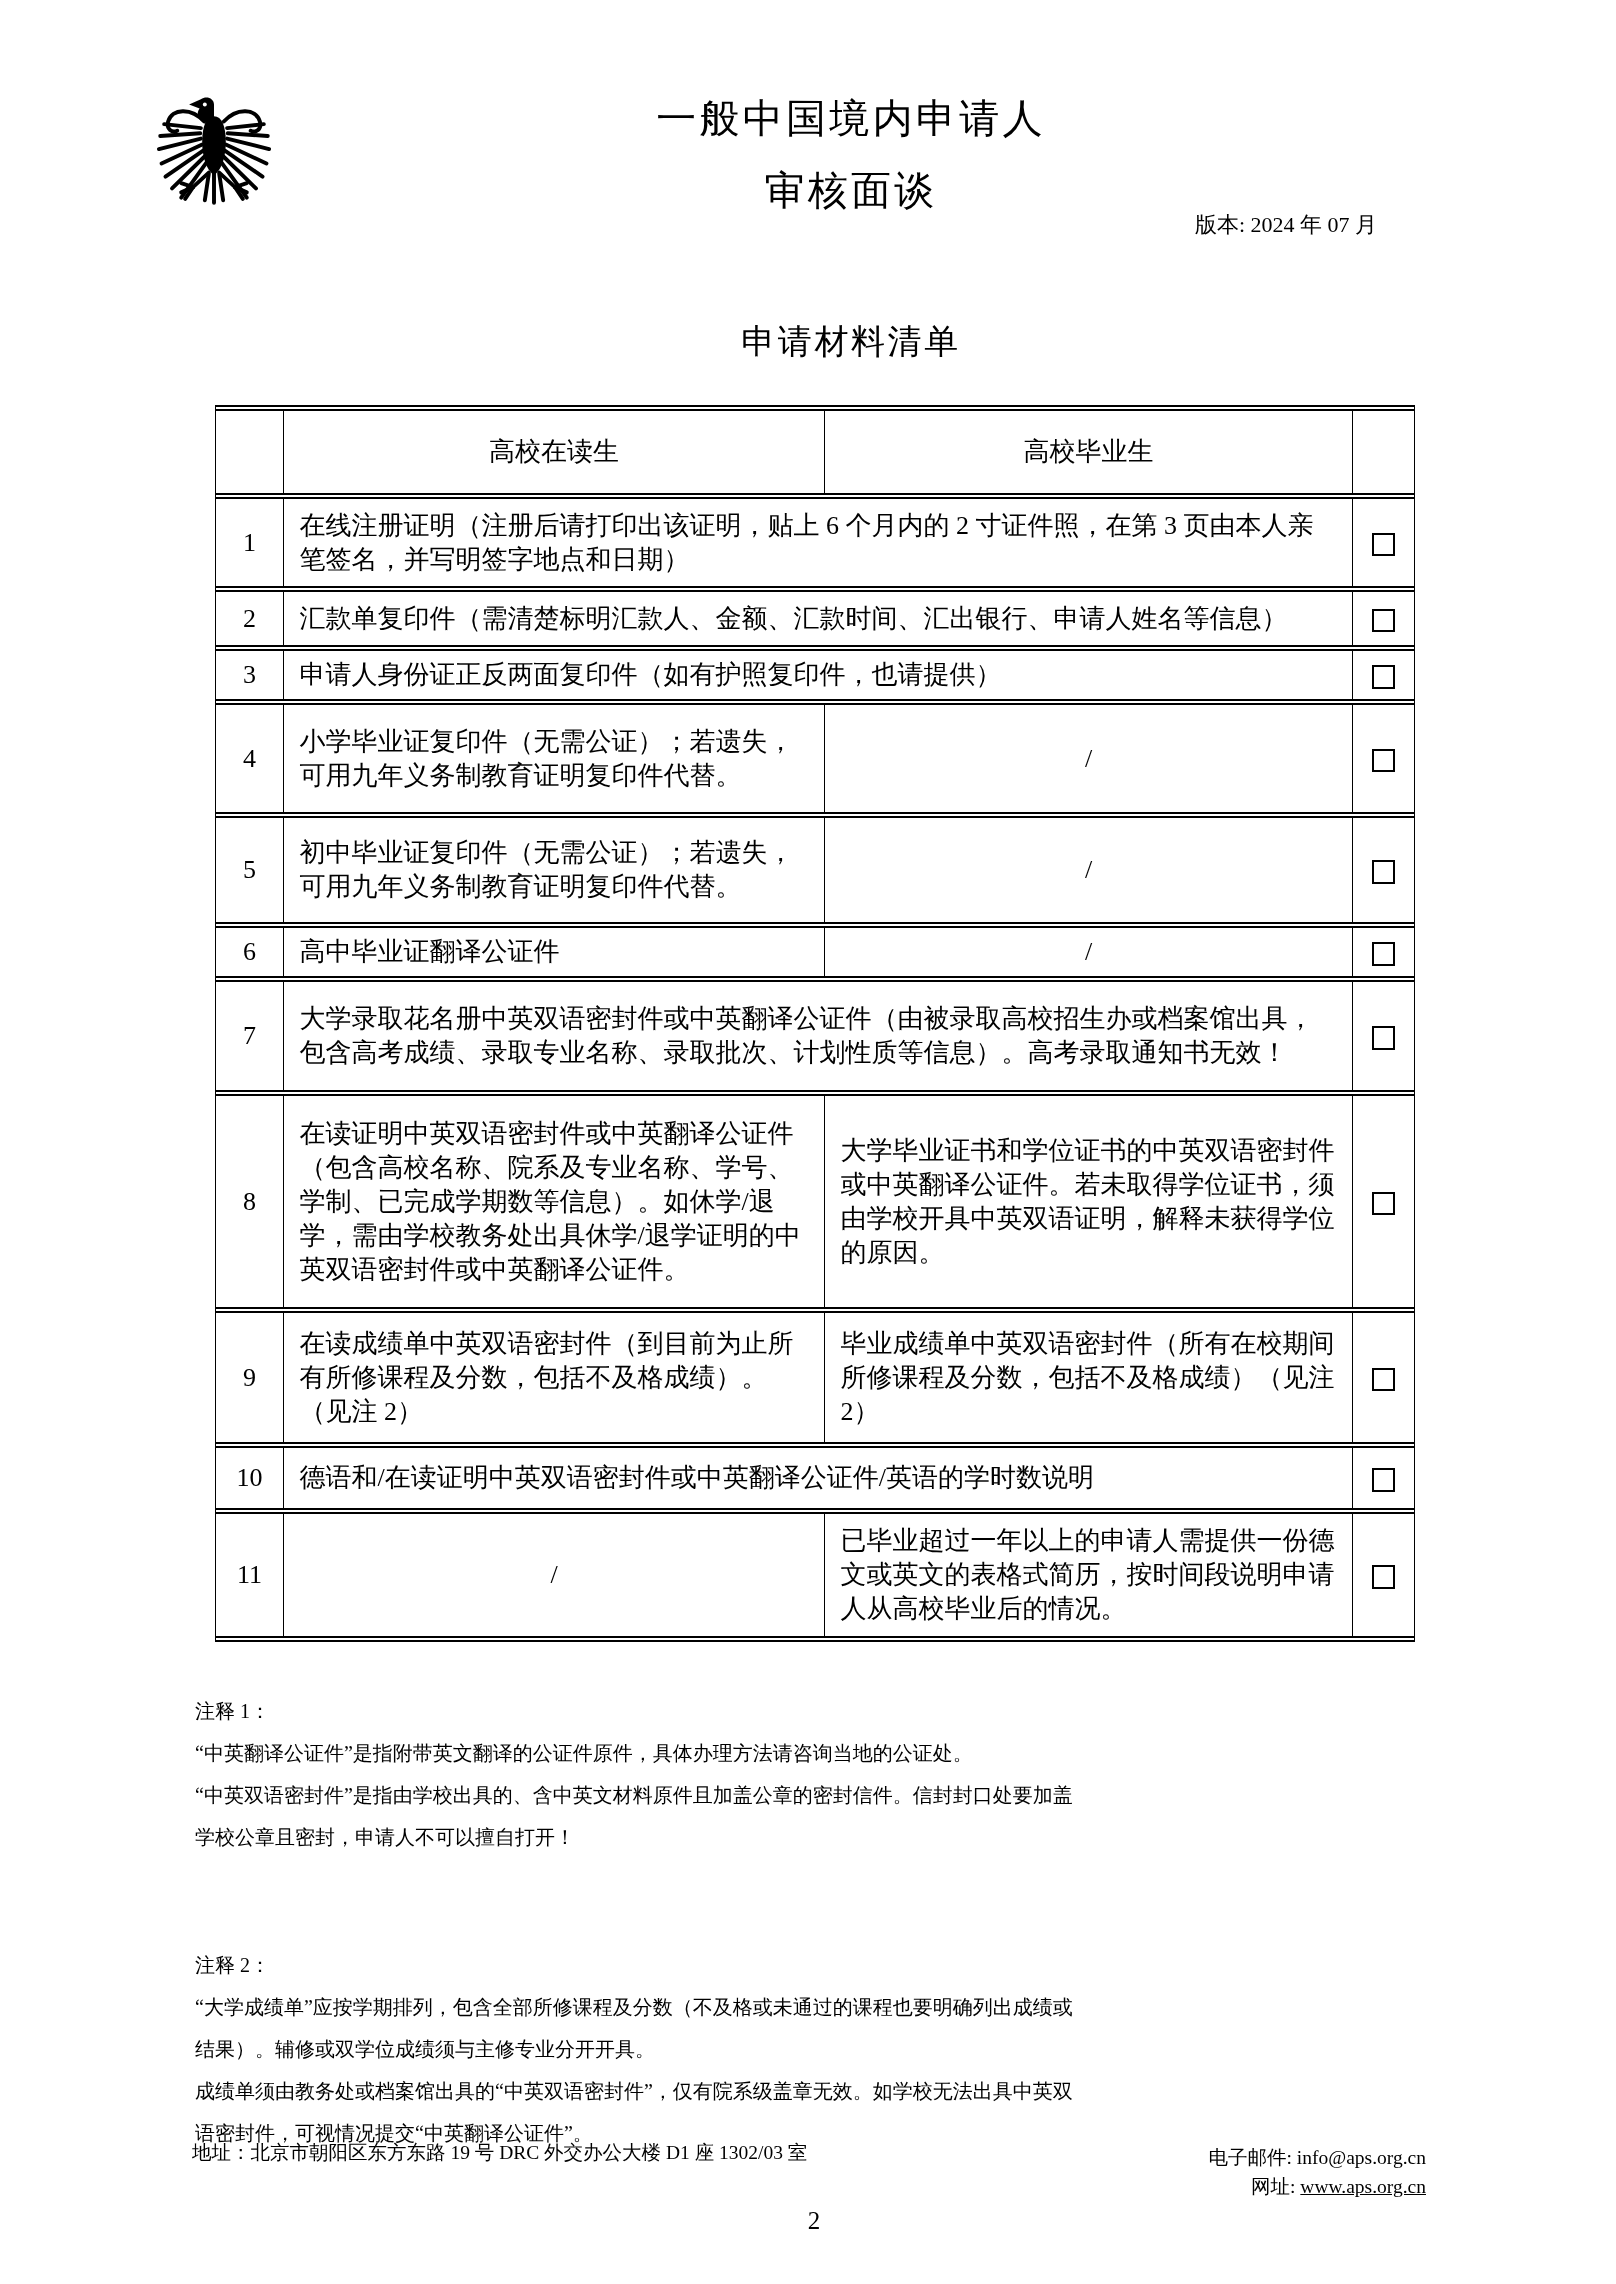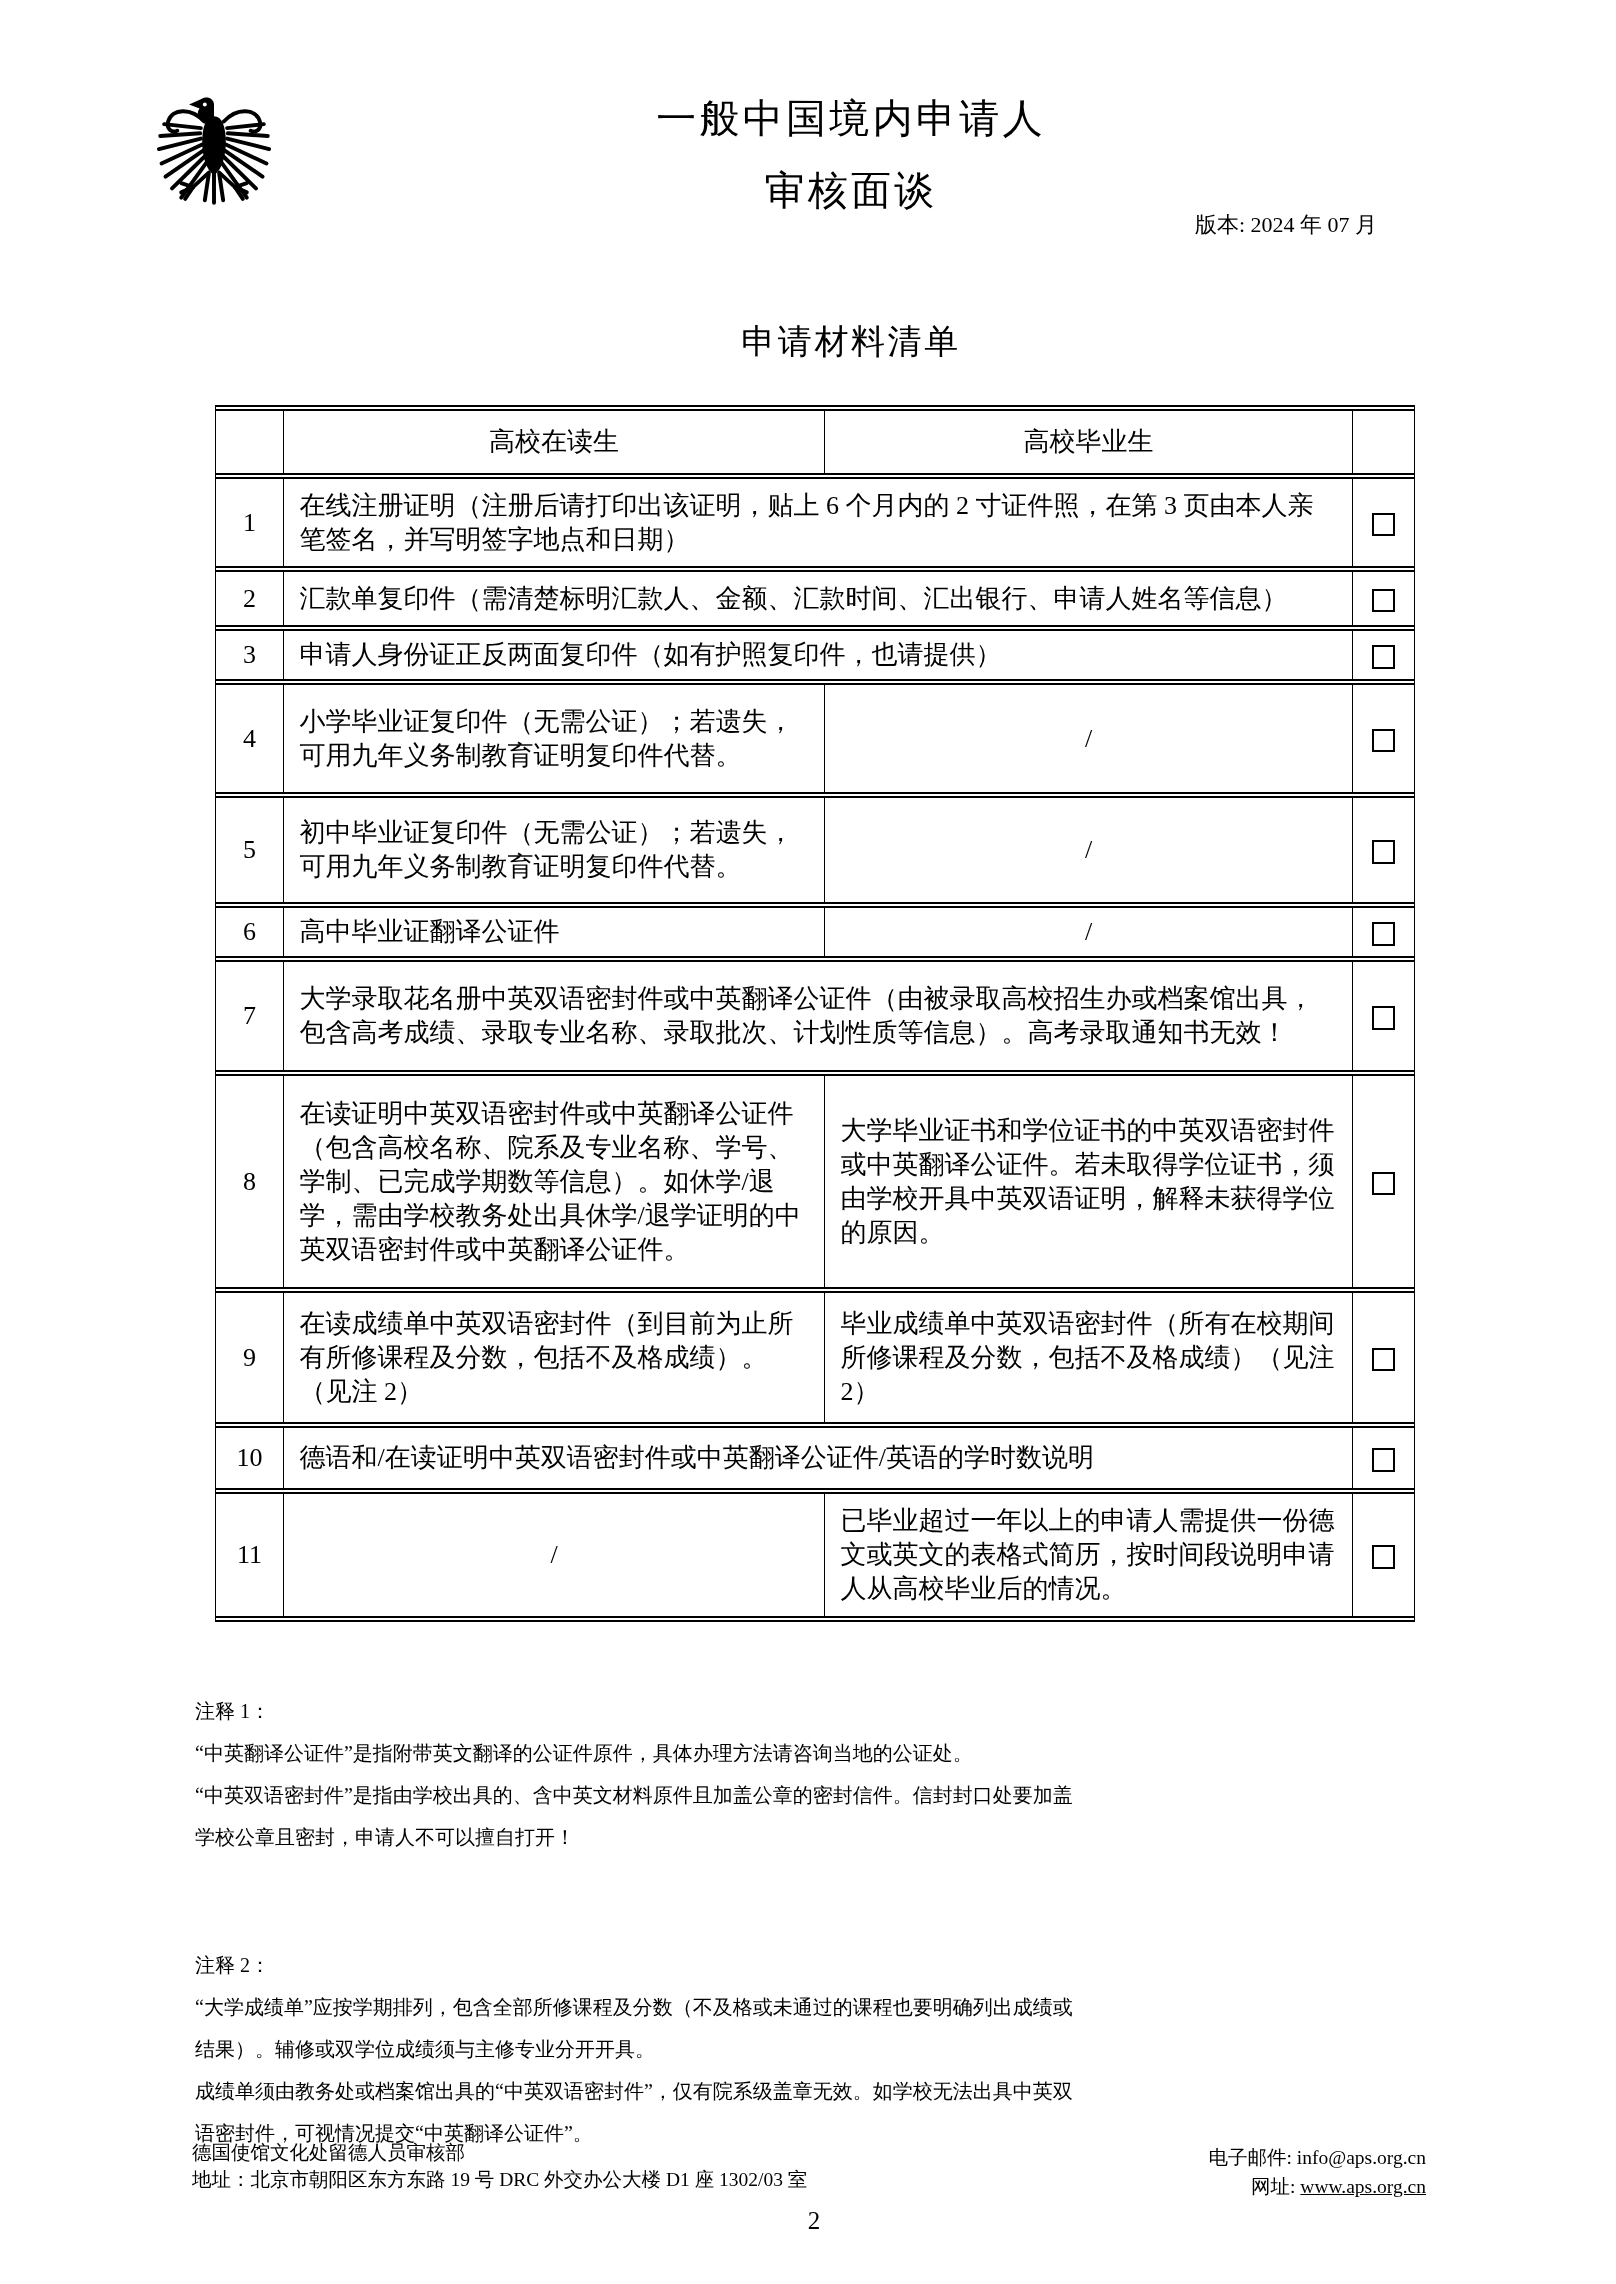--- a/index.html
+++ b/index.html
@@ -99,21 +99,21 @@
   <div class="section-title">申请材料清单</div>
 
   <table class="tbl">
     <colgroup>
       <col style="width:67px">
         <col style="width:541px">
         <col style="width:528px">
         <col style="width:62px">
     </colgroup>
     <tbody>
-      <tr style="height:66px">
+      <tr style="height:86px">
         <td class="th-cell"></td>
         <td class="th-cell">高校在读生</td>
         <td class="th-cell">高校毕业生</td>
         <td class="th-cell"></td>
       </tr>
 
       <tr style="height:91px">
         <td class="cell-num">1</td>
         <td colspan="2">在线注册证明（注册后请打印出该证明，贴上 6 个月内的 2 寸证件照，在第 3 页由本人亲笔签名，并写明签字地点和日期）</td>
         <td class="cell-check"><span class="checkbox"></span></td>
@@ -196,21 +196,20 @@
 
   <div class="note" id="note2">
     <div>注释 2：</div>
     <div>“大学成绩单”应按学期排列，包含全部所修课程及分数（不及格或未通过的课程也要明确列出成绩或</div>
     <div>结果）。辅修或双学位成绩须与主修专业分开开具。</div>
     <div>成绩单须由教务处或档案馆出具的“中英双语密封件”，仅有院系级盖章无效。如学校无法出具中英双</div>
     <div>语密封件，可视情况提交“中英翻译公证件”。</div>
   </div>
 
   <div class="footer-left">
-    <div>德国使馆文化处留德人员审核部</div>
     <div>地址：北京市朝阳区东方东路 19 号 DRC 外交办公大楼 D1 座 1302/03 室</div>
   </div>
 
   <div class="footer-right">
     <div>
       <span>电子邮件:</span>
       <span>info@aps.org.cn</span>
     </div>
     <div>
       <span>网址:</span>

